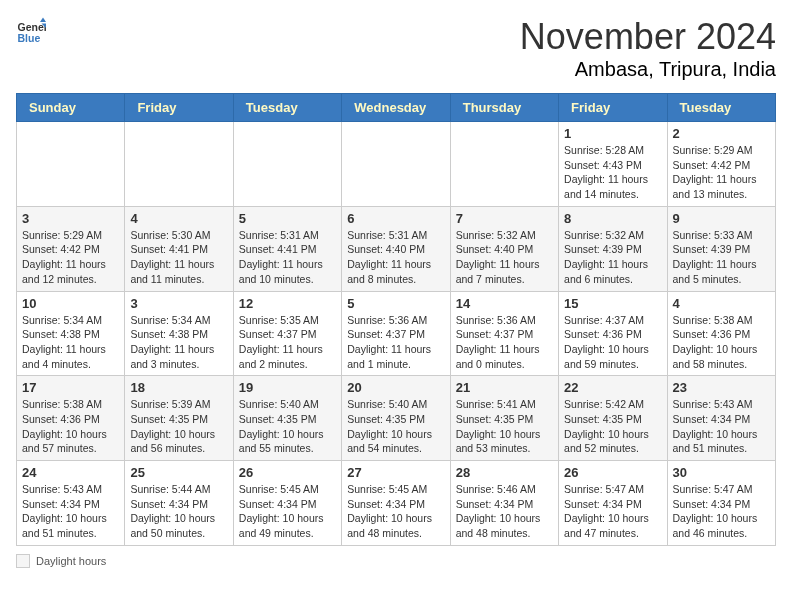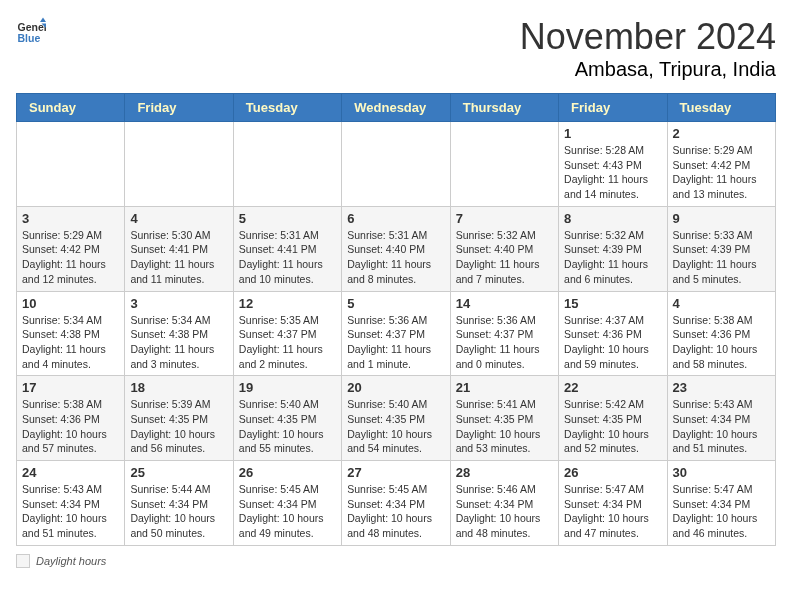--- a/index.html
+++ b/index.html
@@ -80,21 +80,20 @@
     .empty-cell {
       background: #fff;
     }
     .footer-note {
       margin-top: 8px;
       font-size: 11px;
       color: #555;
       display: flex;
       align-items: center;
       gap: 6px;
-      font-style: italic;
     }
     .daylight-box {
       width: 14px;
       height: 14px;
       background-color: #f5f5f5;
       border: 1px solid #ccc;
       display: inline-block;
     }
   </style>
 </head>

